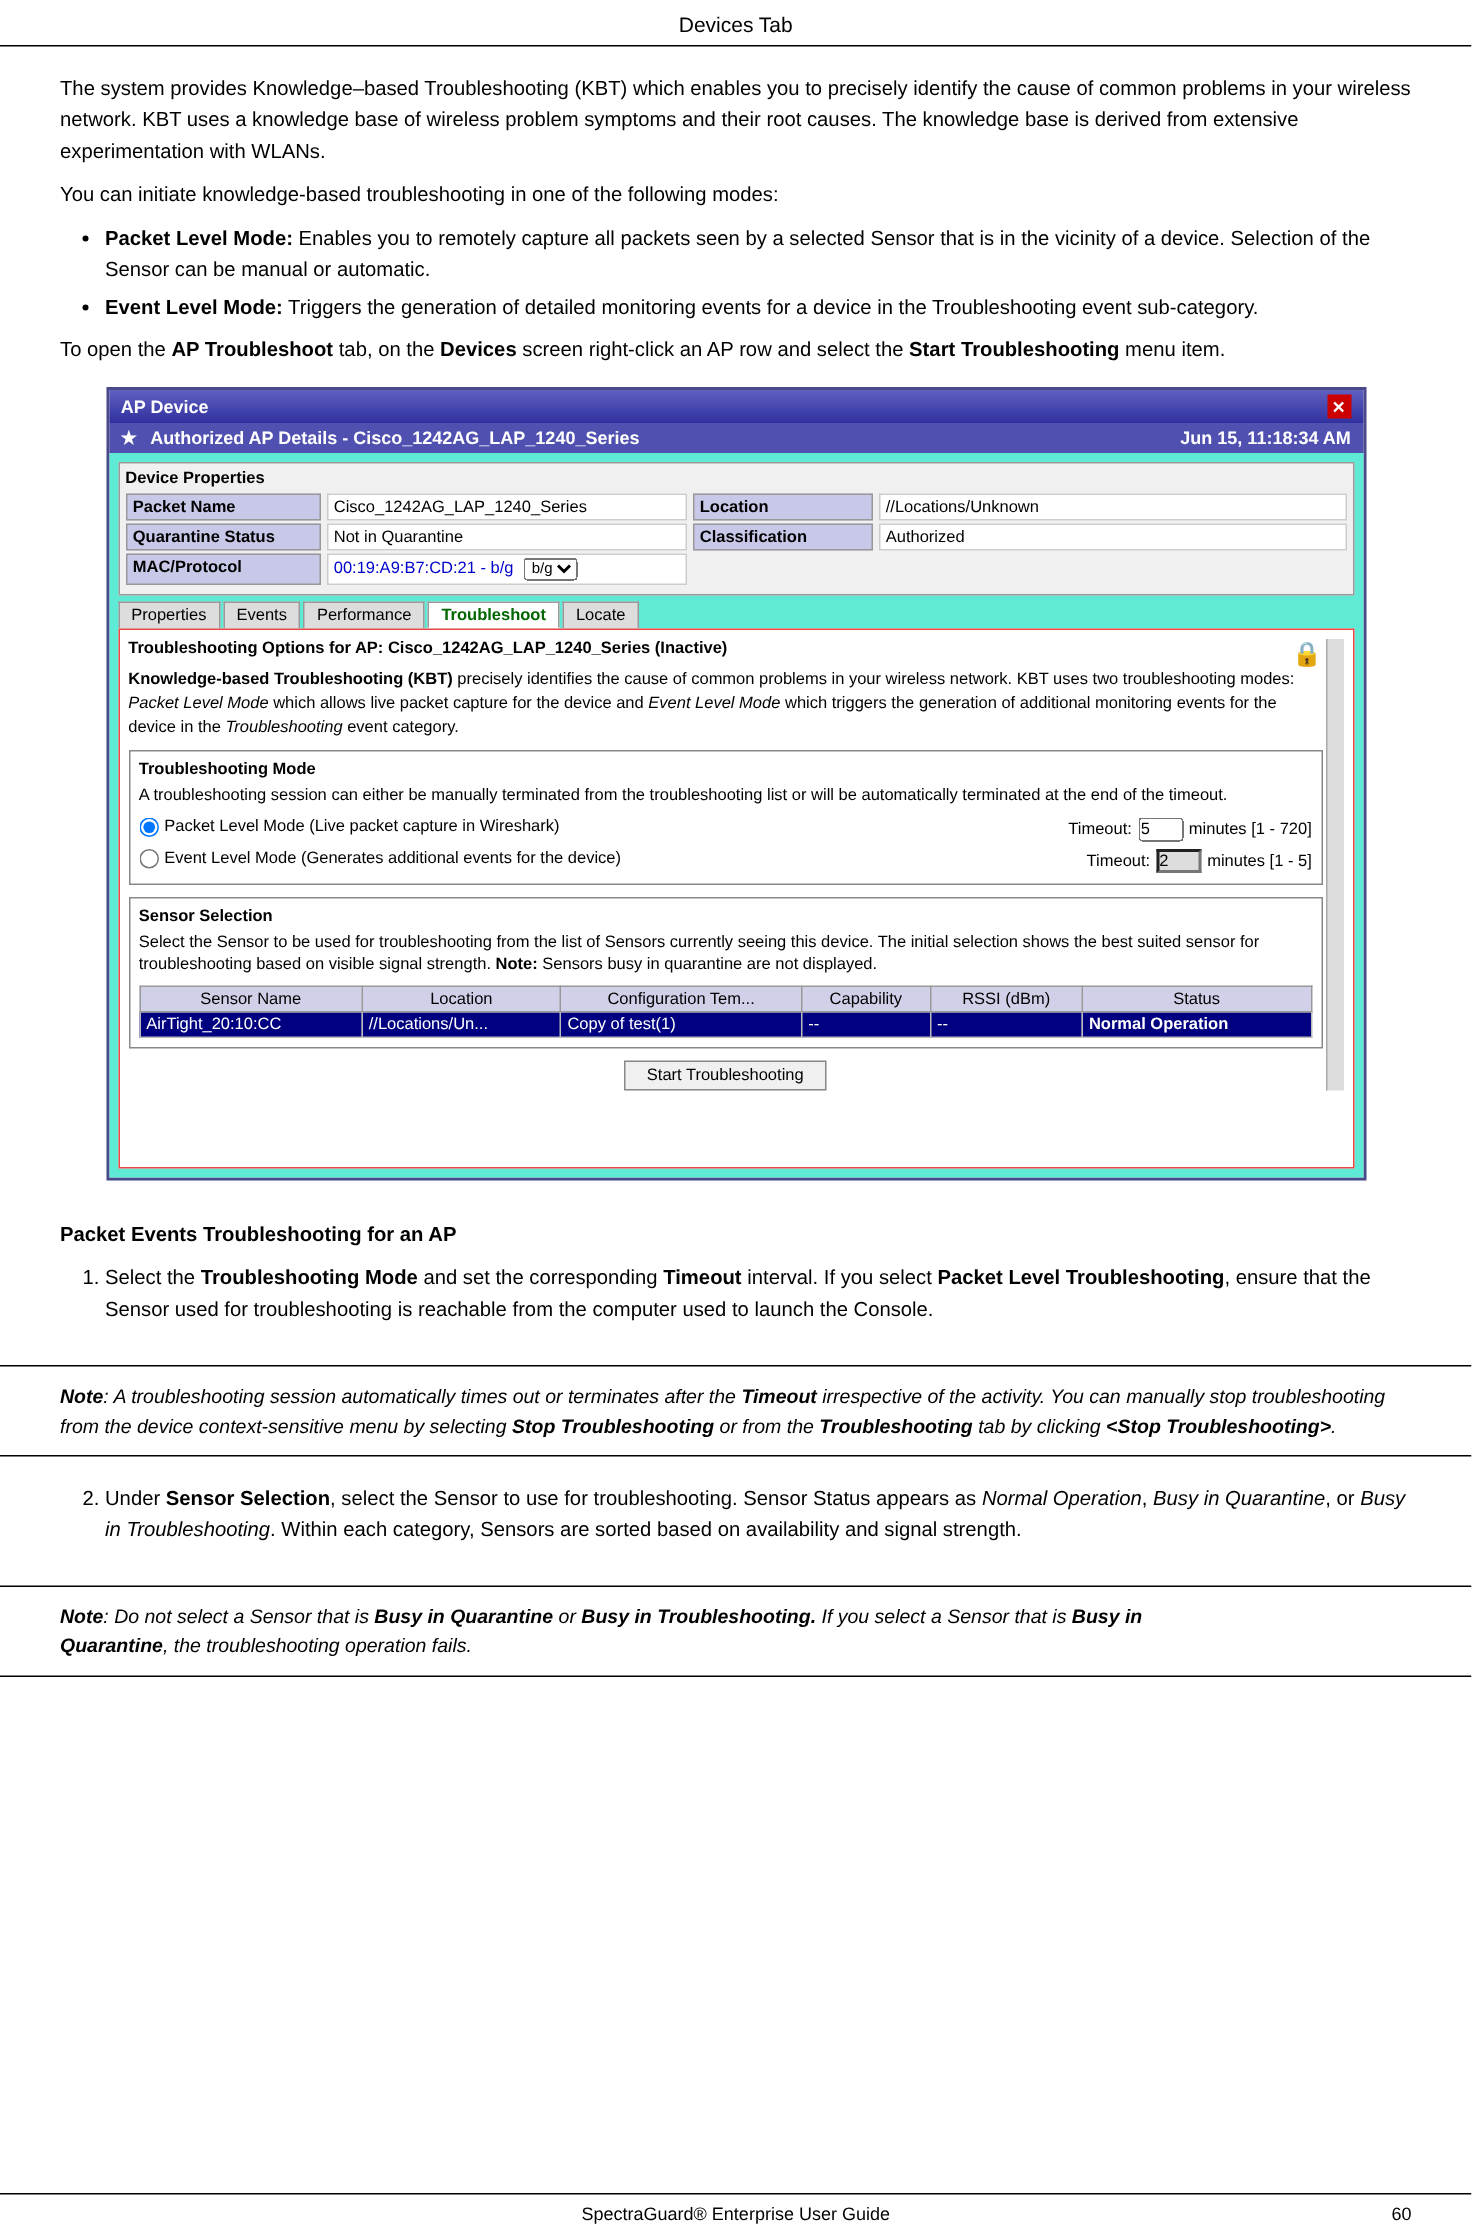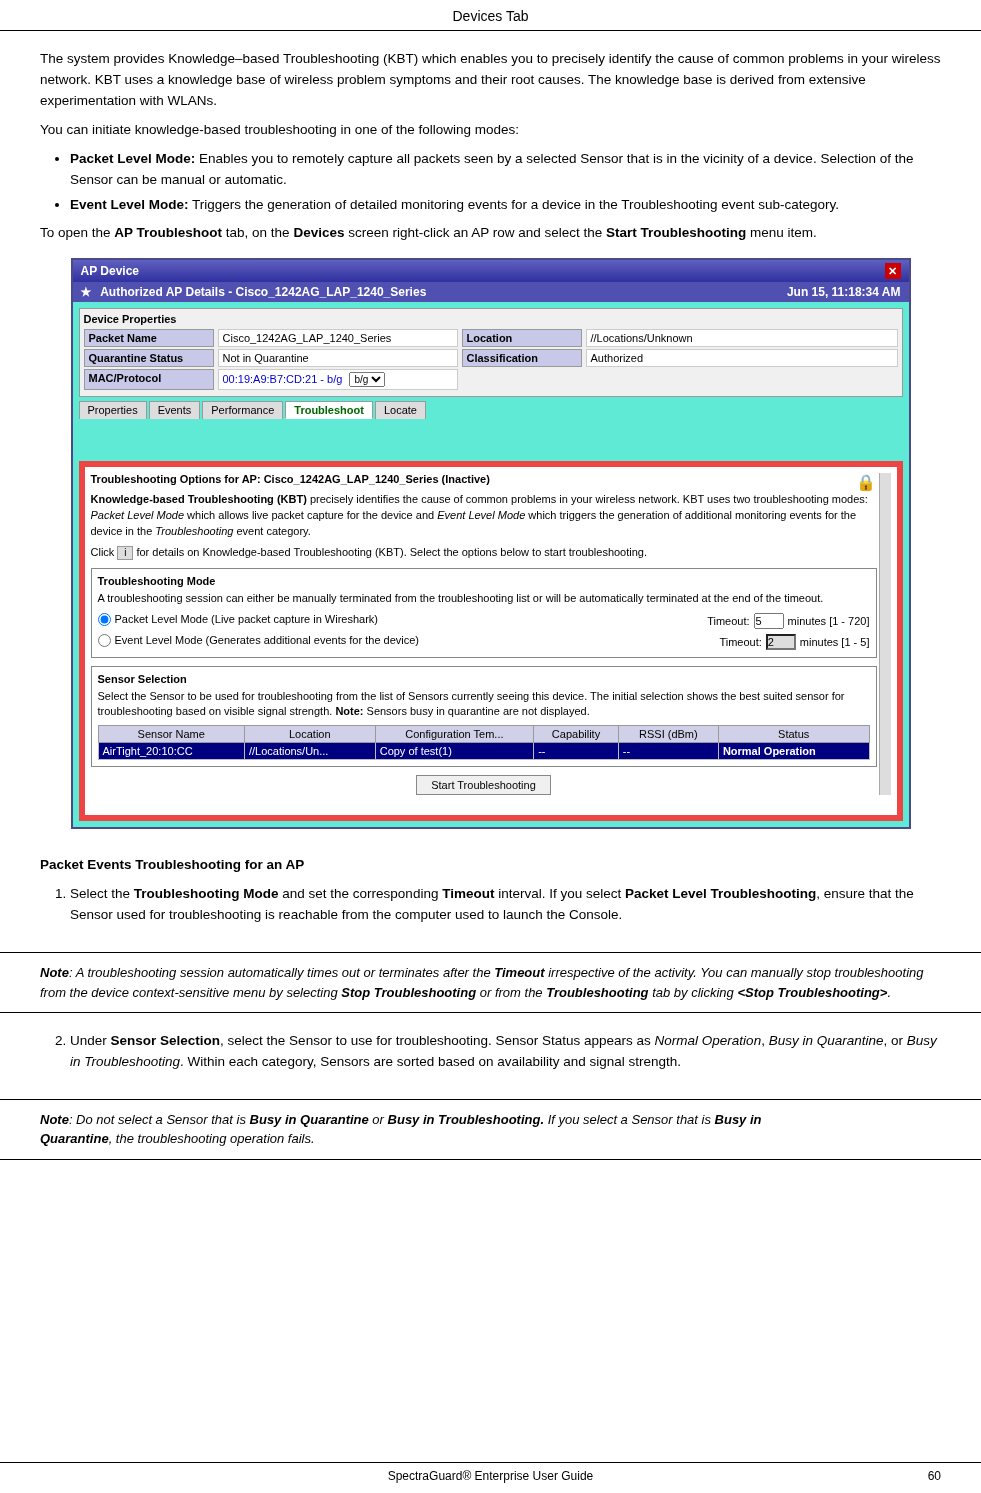--- a/index.html
+++ b/index.html
@@ -135,26 +135,25 @@
       cursor: pointer;
       border-bottom: none;
     }
     .tab.active {
       background: #fff;
       font-weight: bold;
       color: #006600;
       border-bottom: 1px solid #fff;
     }
     .tab-content {
-      border: 6px solid #ef4444;
+      border: 1px solid #ef4444;
       background: #fff;
       padding: 6px;
       min-height: 360px;
       position: relative;
-      margin-top: 42px;
     }
     .troubleshoot-header {
       font-size: 11px;
       font-weight: bold;
       margin-bottom: 6px;
     }
     .kbt-text {
       font-size: 11px;
       line-height: 1.45;
       margin-bottom: 6px;
@@ -387,23 +386,20 @@
               <div class="troubleshoot-header">
                 <span>Troubleshooting Options for  AP:  Cisco_1242AG_LAP_1240_Series (Inactive)</span>
               </div>
               <span style="font-size:16px;">🔒</span>
             </div>
 
             <div class="kbt-text">
               <span class="inline-bold">Knowledge-based Troubleshooting (KBT)</span><span> precisely identifies the cause of common problems in your wireless network. KBT uses two troubleshooting modes: </span><span class="inline-italic">Packet Level Mode</span><span> which allows live packet capture for the device and </span><span class="inline-italic">Event Level Mode</span><span> which triggers the generation of additional monitoring events for the device in the </span><span class="inline-italic">Troubleshooting</span><span> event category.</span>
             </div>
 
-            <div class="click-line">
-              Click <span style="display:inline-block; width:16px; height:14px; background:#ddd; border:1px solid #999; vertical-align:middle; font-size:10px; text-align:center;">i</span> for details on Knowledge-based Troubleshooting (KBT). Select the options below to start troubleshooting.
-            </div>
 
             <div class="mode-box">
               <div class="mode-box-title">Troubleshooting Mode</div>
               <div class="mode-desc">A troubleshooting session can either be manually terminated from the troubleshooting list or will be automatically terminated at the end of the timeout.</div>
 
               <div style="display:flex; justify-content:space-between; align-items:center; margin-bottom:4px;">
                 <div class="mode-option">
                   <input type="radio" name="mode" checked="" style="">
                   <span>Packet Level Mode (Live packet capture in Wireshark)</span>
                 </div>

